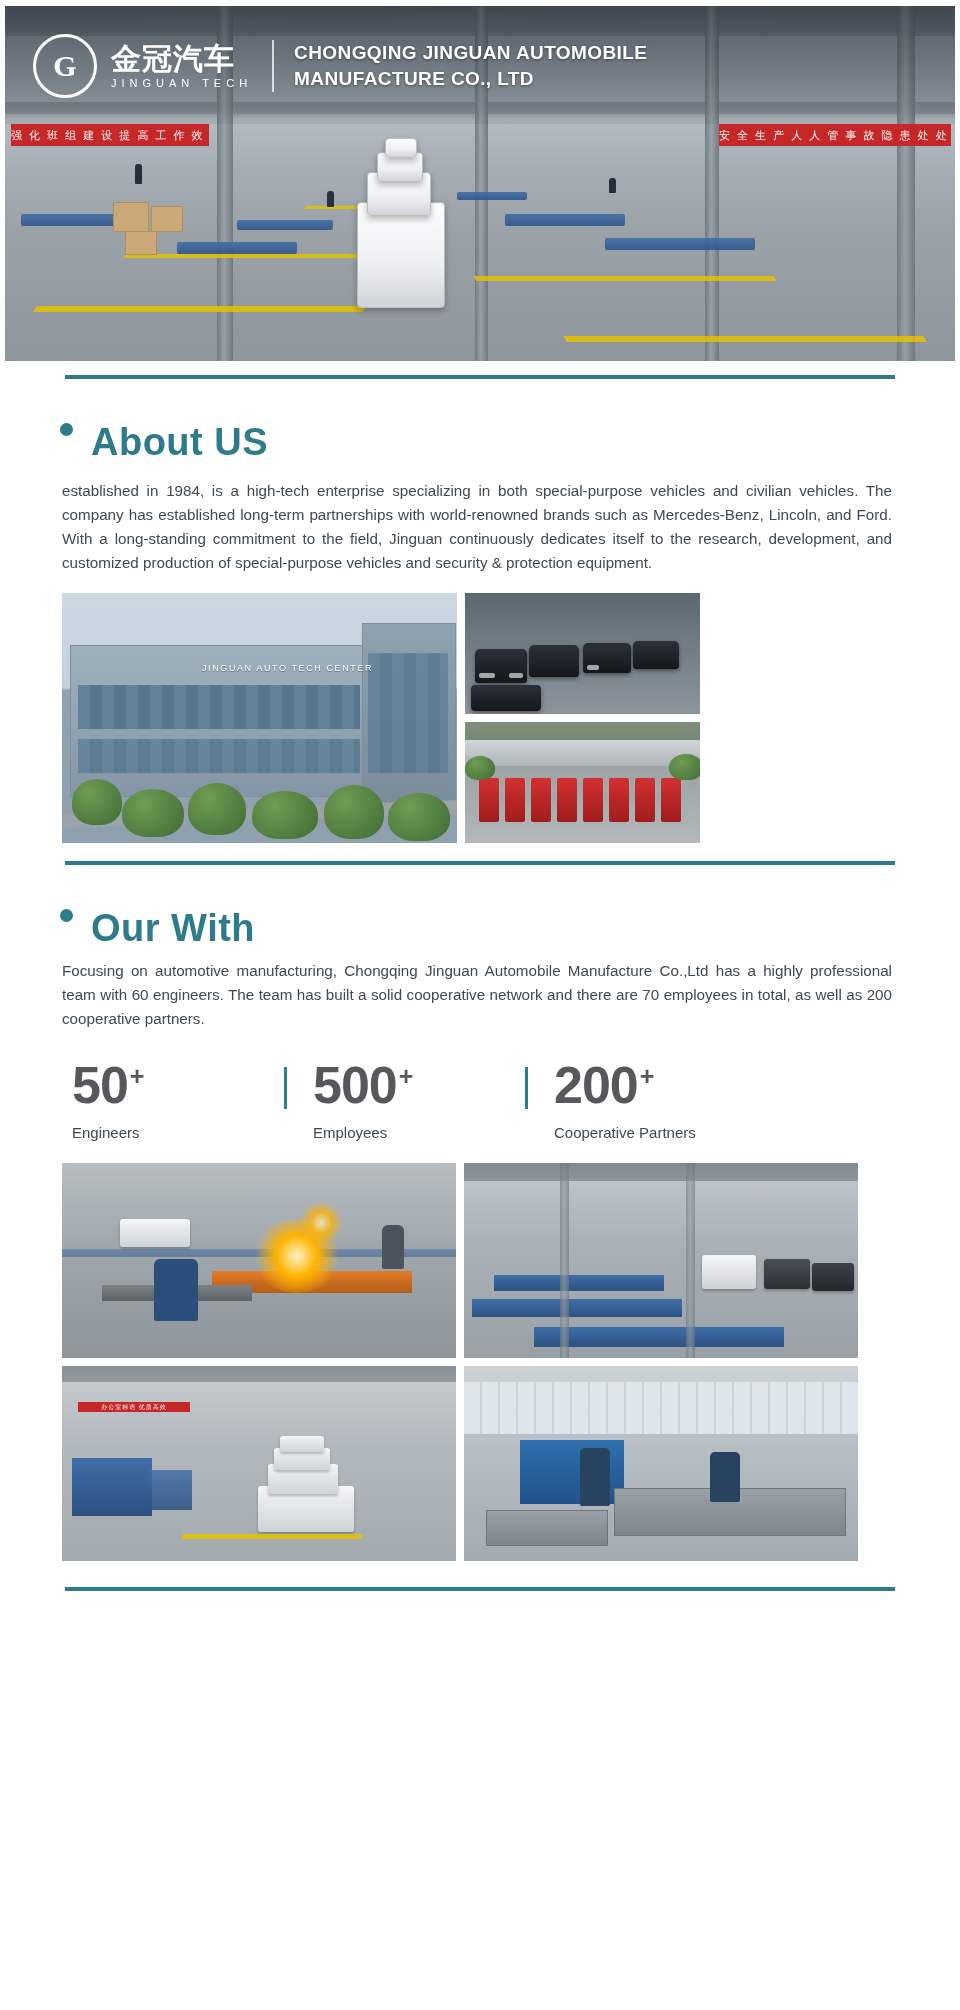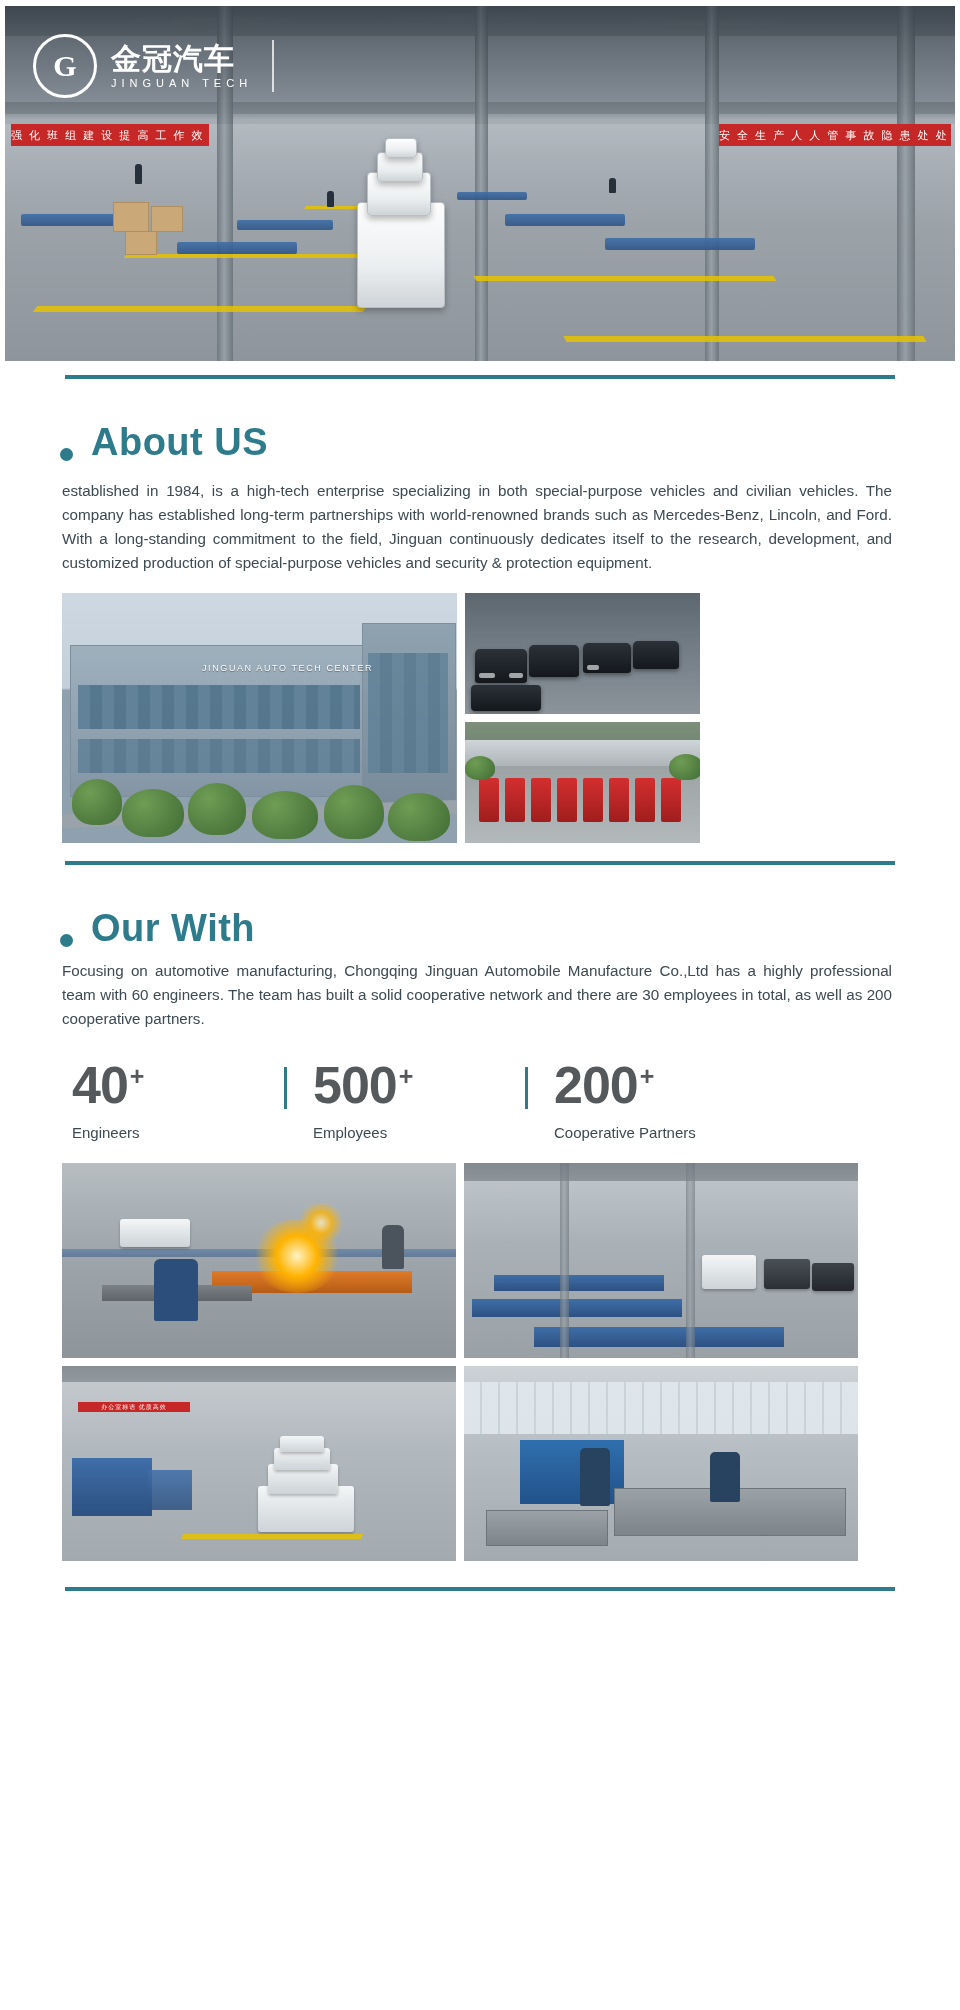--- a/index.html
+++ b/index.html
@@ -163,21 +163,21 @@
     margin: 14px 65px 0 65px;
   }
   .rule.wide {
     margin-left: 65px;
     margin-right: 65px;
   }
 
   
   .sect-title {
     display: flex;
-    align-items: flex-end;
+    align-items: flex-start;
     gap: 18px;
     margin: 44px 0 0 60px;
   }
   .bullet {
     width: 13px;
     height: 13px;
     border-radius: 50%;
     background: #2e7b8c;
     flex: none;
   }
@@ -455,20 +455,24 @@
 
     <div class="hero-overlay-top"></div>
 
     <div class="hero-head">
       <div class="logo-mark">G</div>
       <div>
         <div class="logo-cn">金冠汽车</div>
         <div class="logo-en">JINGUAN TECH</div>
       </div>
       <div class="logo-divider"></div>
+      <div class="company-name">
+        <div>CHONGQING JINGUAN AUTOMOBILE</div>
+        <div>MANUFACTURE CO., LTD</div>
+      </div>
     </div>
   </div>
 
   <div class="rule"></div>
 
   <div class="sect-title">
     <span class="bullet"></span>
     <h2>About US</h2>
   </div>
 
@@ -518,26 +522,26 @@
     </div>
   </div>
 
   <div class="rule wide" style="margin-top:18px;"></div>
 
   <div class="sect-title">
     <span class="bullet"></span>
     <h2>Our With</h2>
   </div>
 
-  <p class="body-text team">Focusing on automotive manufacturing, Chongqing Jinguan Automobile Manufacture Co.,Ltd has a highly professional team with 60 engineers. The team has built a solid cooperative network and there are 30 employees in total, as well as 200 cooperative partners.</p>
+  <p class="body-text team">Focusing on automotive manufacturing, Chongqing Jinguan Automobile Manufacture Co.,Ltd has a highly professional team with 60 engineers. The team has built a solid cooperative network and there are 70 employees in total, as well as 200 cooperative partners.</p>
 
   <div class="stats">
     <div class="stat">
       <div class="stat-num">
-        <span>40</span><sup>+</sup>
+        <span>50</span><sup>+</sup>
       </div>
       <div class="stat-label">Engineers</div>
     </div>
     <div class="stat-sep"></div>
     <div class="stat">
       <div class="stat-num">
         <span>500</span><sup>+</sup>
       </div>
       <div class="stat-label">Employees</div>
     </div>

